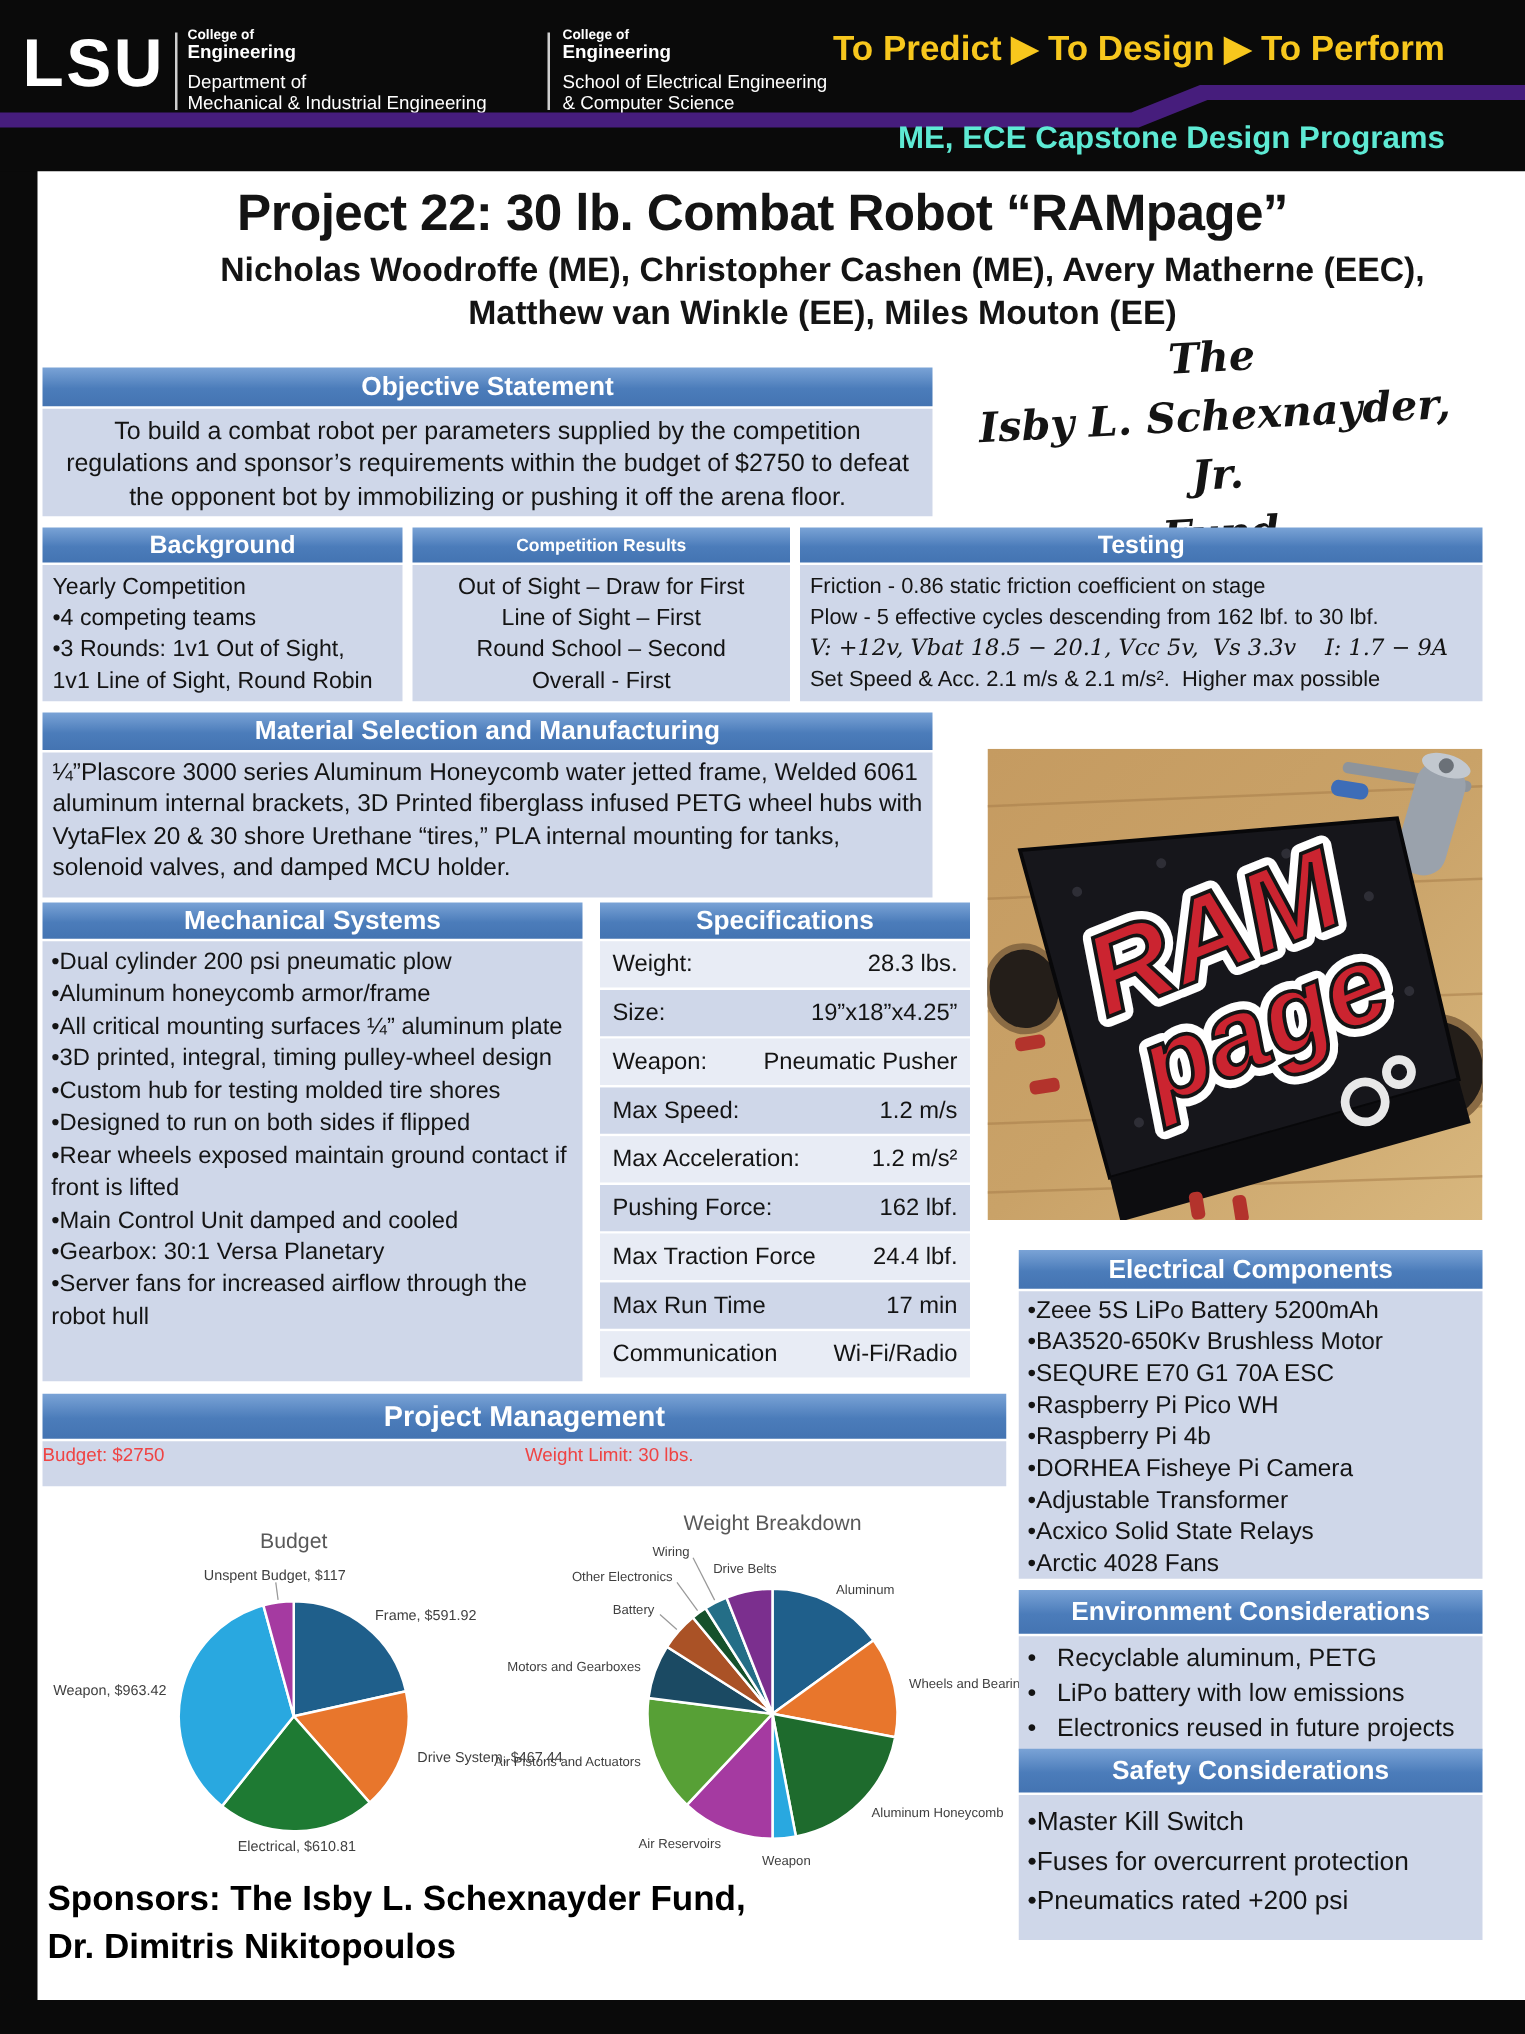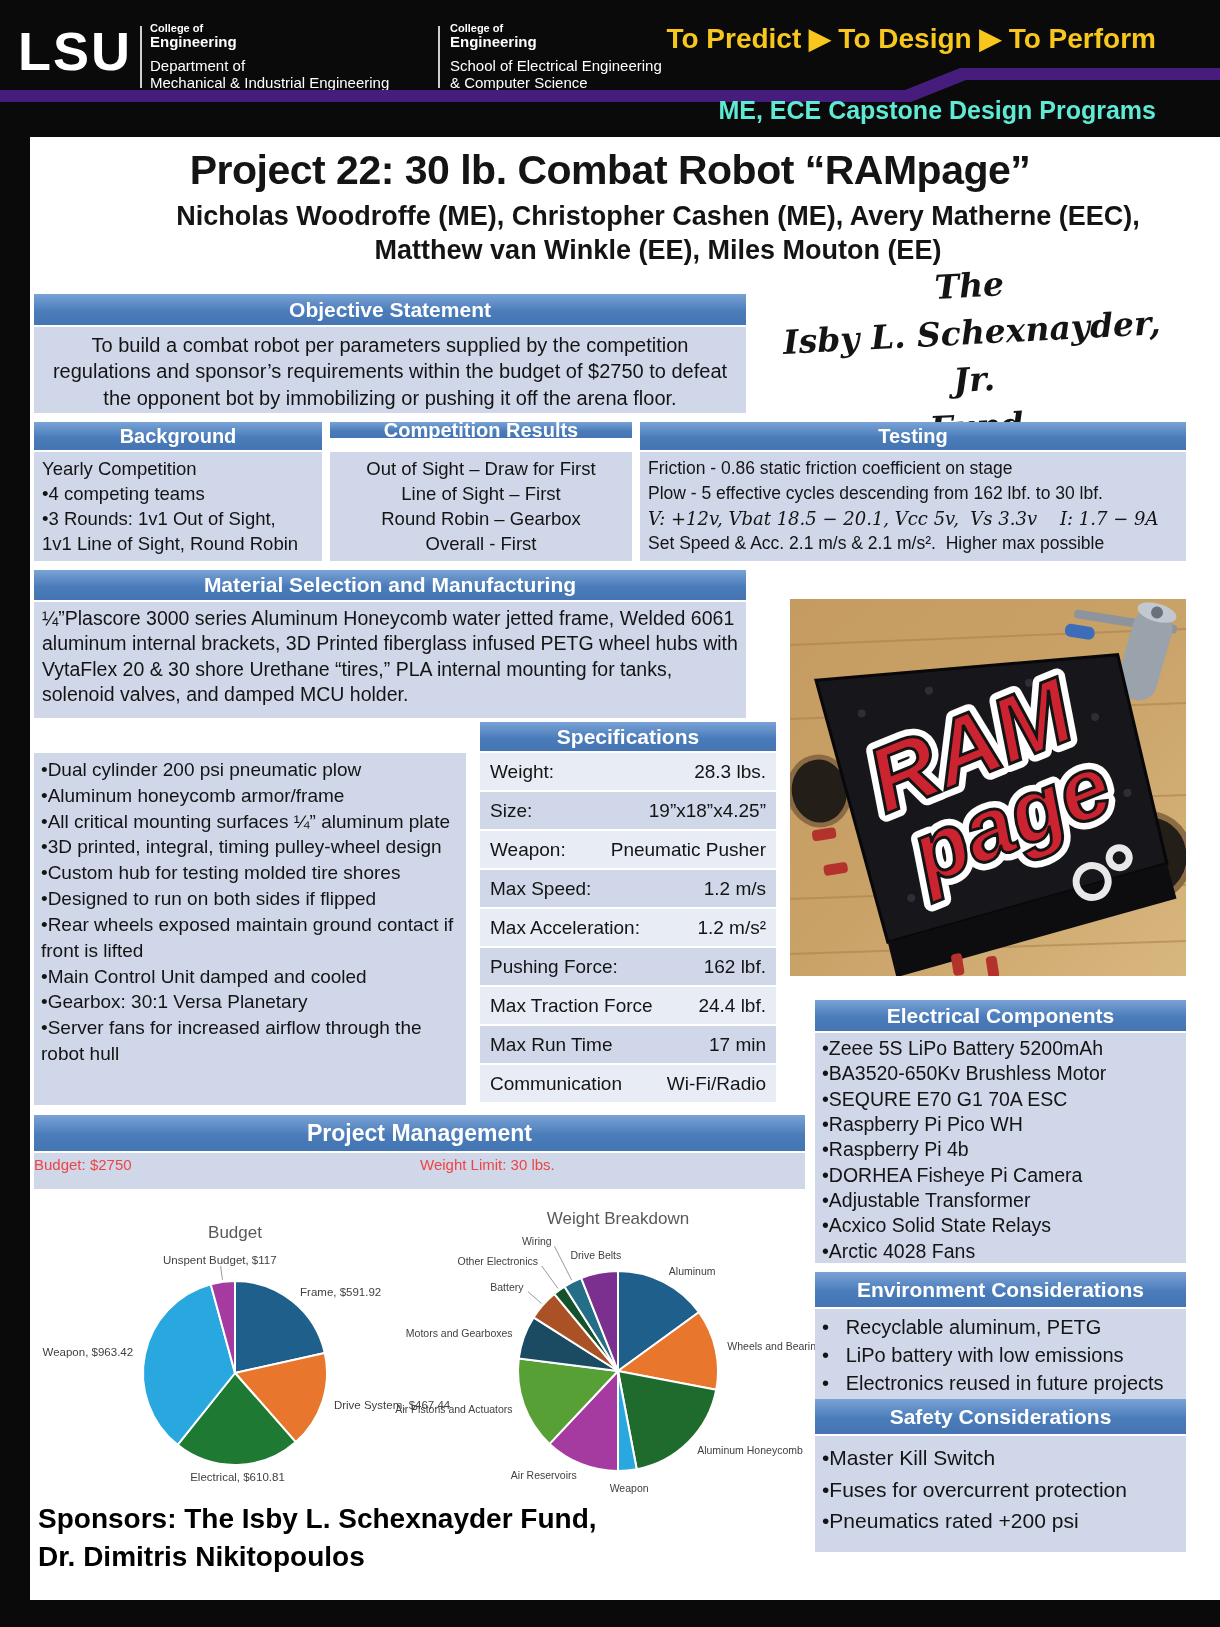--- a/index.html
+++ b/index.html
@@ -82,25 +82,25 @@
     <div class="abs sec-b" style="left:4px;top:190px;width:692px;height:76px;padding:5px 10px;font-size:20px;line-height:1.32;text-align:center;" data-name="objective-body">To build a combat robot per parameters supplied by the competition regulations and sponsor’s requirements within the budget of $2750 to defeat the opponent bot by immobilizing or pushing it off the arena floor.</div>
 
     <div class="abs sec-h" style="left:4px;top:285px;width:288px;height:28px;font-size:20px;" data-name="background-header">Background</div>
     <div class="abs sec-b" style="left:4px;top:315px;width:272px;height:101px;padding:4px 8px;font-size:18.5px;line-height:1.36;" data-name="background-body">
         <div class="li" data-name="list-item">Yearly Competition</div>
         <div class="li" data-name="list-item">•4 competing teams</div>
         <div class="li" data-name="list-item">•3 Rounds: 1v1 Out of Sight,</div>
         <div class="li" data-name="list-item">1v1 Line of Sight, Round Robin</div>
       </div>
 
-    <div class="abs sec-h" style="left:300px;top:285px;width:302px;height:16px;font-size:20px;" data-name="competition-results-header">Competition Results</div>
+    <div class="abs sec-h" style="left:300px;top:285px;width:302px;height:28px;font-size:14px;" data-name="competition-results-header">Competition Results</div>
     <div class="abs sec-b center-lines" style="left:300px;top:315px;width:286px;height:101px;padding:4px 8px;font-size:18.5px;line-height:1.36;" data-name="competition-results-body">
         <div class="li" data-name="list-item">Out of Sight – Draw for First</div>
         <div class="li" data-name="list-item">Line of Sight – First</div>
-        <div class="li" data-name="list-item">Round Robin – Gearbox</div>
+        <div class="li" data-name="list-item">Round School – Second</div>
         <div class="li" data-name="list-item">Overall - First</div>
       </div>
 
     <div class="abs sec-h" style="left:610px;top:285px;width:546px;height:28px;font-size:20px;" data-name="testing-header">Testing</div>
     <div class="abs sec-b" style="left:610px;top:315px;width:530px;height:101px;padding:4px 8px;font-size:17.5px;line-height:1.42;" data-name="testing-body">
         <div class="li" data-name="list-item">Friction - 0.86 static friction coefficient on stage</div>
         <div class="li" data-name="list-item">Plow - 5 effective cycles descending from 162 lbf. to 30 lbf.</div>
         <div class="li" data-name="list-item">V: +12v, Vbat 18.5 − 20.1, Vcc 5v,  Vs 3.3v    I: 1.7 − 9A</div>
         <div class="li" data-name="list-item">Set Speed &amp; Acc. 2.1 m/s &amp; 2.1 m/s².  Higher max possible</div>
       </div>
@@ -156,20 +156,21 @@
           <text x="4" y="-20" font-size="92" fill="#cb2430" stroke="#141414" stroke-width="3">RAM</text>
           <text x="14" y="62" font-size="88" fill="#cb2430" stroke="#141414" stroke-width="3">page</text>
         </g>
         <g stroke="#e8e8e8" stroke-width="7" fill="none" transform="rotate(-13)" data-name="logo-circles-doodle">
           <circle cx="66" cy="120" r="16"></circle>
             <circle cx="100" cy="108" r="10"></circle>
         </g>
       </g>
     </svg>
 
+    <div class="abs sec-h" style="left:4px;top:585px;width:432px;height:29px;font-size:21px;" data-name="mechanical-header">Mechanical Systems</div>
     <div class="abs sec-b" style="left:4px;top:616px;width:418px;height:344px;padding:4px 7px;font-size:19px;line-height:1.36;" data-name="mechanical-body">
         <div class="li" data-name="list-item">•Dual cylinder 200 psi pneumatic plow</div>
         <div class="li" data-name="list-item">•Aluminum honeycomb armor/frame</div>
         <div class="li" data-name="list-item">•All critical mounting surfaces ¼” aluminum plate</div>
         <div class="li" data-name="list-item">•3D printed, integral, timing pulley-wheel design</div>
         <div class="li" data-name="list-item">•Custom hub for testing molded tire shores</div>
         <div class="li" data-name="list-item">•Designed to run on both sides if flipped</div>
         <div class="li" data-name="list-item">•Rear wheels exposed maintain ground contact if front is lifted</div>
         <div class="li" data-name="list-item">•Main Control Unit damped and cooled</div>
         <div class="li" data-name="list-item">•Gearbox: 30:1 Versa Planetary</div>

